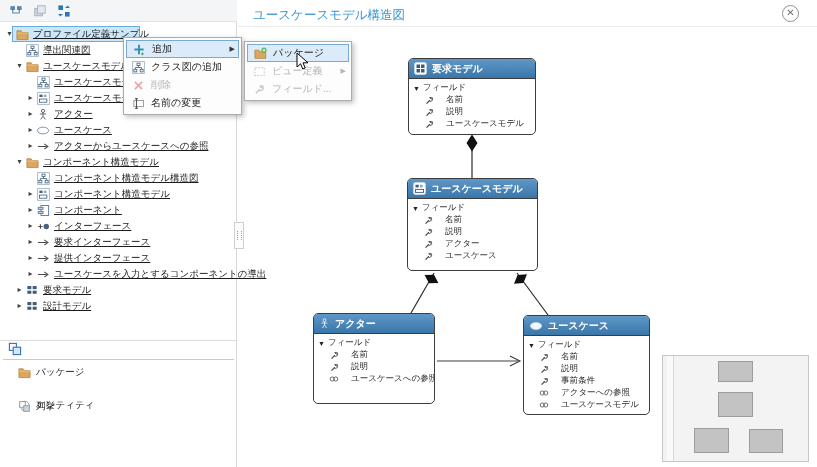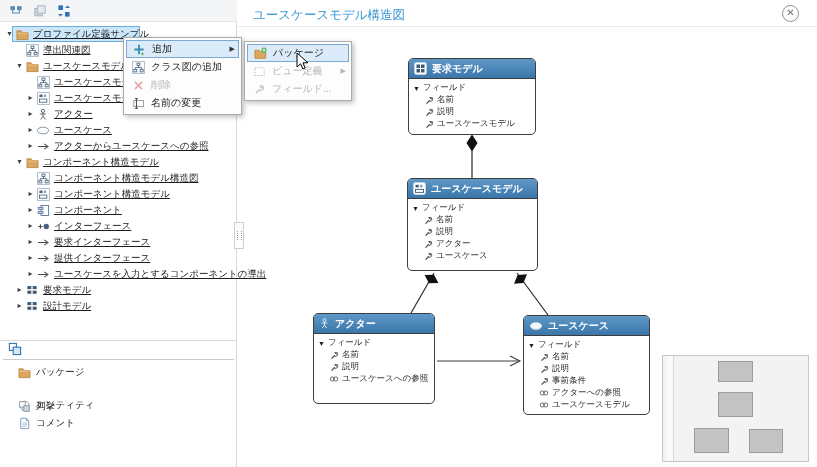--- a/index.html
+++ b/index.html
@@ -27,21 +27,21 @@
   .grip i{display:block;width:3px;height:9px;border-left:1px dotted #9a9a9a;border-right:1px dotted #9a9a9a;}
   
   .view-title{position:absolute;left:253px;top:7px;font-size:12.5px;color:#3595d2;white-space:nowrap;}
   .title-line{position:absolute;left:238px;top:26px;width:579px;height:0;border-top:1px solid #ececec;}
   .close-btn{position:absolute;left:782px;top:5px;width:17px;height:17px;border:1.4px solid #8f8f8f;border-radius:50%;box-sizing:border-box;color:#707070;font-size:10px;line-height:14px;text-align:center;background:#fff;}
   .node{position:absolute;background:#fff;border:1.4px solid #3d3d3d;border-radius:5px;box-sizing:border-box;overflow:hidden;z-index:2;}
   .node-header{height:19px;background:linear-gradient(#5f98c7,#3a76aa);border-bottom:1px solid #3d3d3d;display:flex;align-items:center;gap:5px;padding:0 5px;color:#fff;font-size:10px;font-weight:bold;white-space:nowrap;}
   .node-body{padding:3px 4px 0 4px;font-size:8.5px;color:#1f1f1f;}
   .fgroup{display:flex;align-items:center;gap:3px;height:12px;}
   .fgroup .tri{font-size:7px;color:#222;}
-  .frow{display:flex;align-items:center;gap:3px;height:12px;padding-left:11px;white-space:nowrap;text-align:right;}
+  .frow{display:flex;align-items:center;gap:12px;height:12px;padding-left:11px;white-space:nowrap;text-align:right;}
   .ficon{width:10px;height:10px;flex:none;display:flex;align-items:center;justify-content:center;}
   .conn{position:absolute;left:0;top:0;z-index:1;pointer-events:none;}
   
   .minimap{position:absolute;left:662px;top:355px;width:147px;height:107px;background:#f3f3f3;border:1px solid #c6c6c6;box-sizing:border-box;z-index:2;}
   .mm-strip{position:absolute;left:4px;top:0;width:6px;height:105px;background:#fafafa;border-right:1px solid #d8d8d8;}
   .mm-rect{position:absolute;background:#c3c3c3;border:1px solid #9d9d9d;box-sizing:border-box;}
   
   .menu{position:absolute;background:#fdfdfd;border:1px solid #acacac;box-shadow:2px 2px 5px rgba(0,0,0,.25);box-sizing:border-box;z-index:10;padding:2px;}
   .mitem{height:18px;display:flex;align-items:center;gap:5px;padding:0 4px;font-size:10px;color:#1c1c1c;position:relative;box-sizing:border-box;}
   .mitem.hl{background:#dcebf9;border:1px solid #7aa9d4;}
@@ -371,28 +371,20 @@
     <span>エンティティ</span>
   </div>
   <div class="xrow" style="top:398px">
     <span class="xicon">
         <svg width="13" height="13">
           <use href="#ic-enum"></use>
         </svg>
       </span>
     <span>列挙</span>
   </div>
-  <div class="xrow" style="top:415px">
-    <span class="xicon">
-        <svg width="13" height="13">
-          <use href="#ic-note"></use>
-        </svg>
-      </span>
-    <span>コメント</span>
-  </div>
 </div>
 
 <div class="grip">
     <i></i>
   </div>
 
 <div class="view-title">ユースケースモデル構造図</div>
 <div class="title-line"></div>
 <div class="close-btn"><span>✕</span></div>
 

